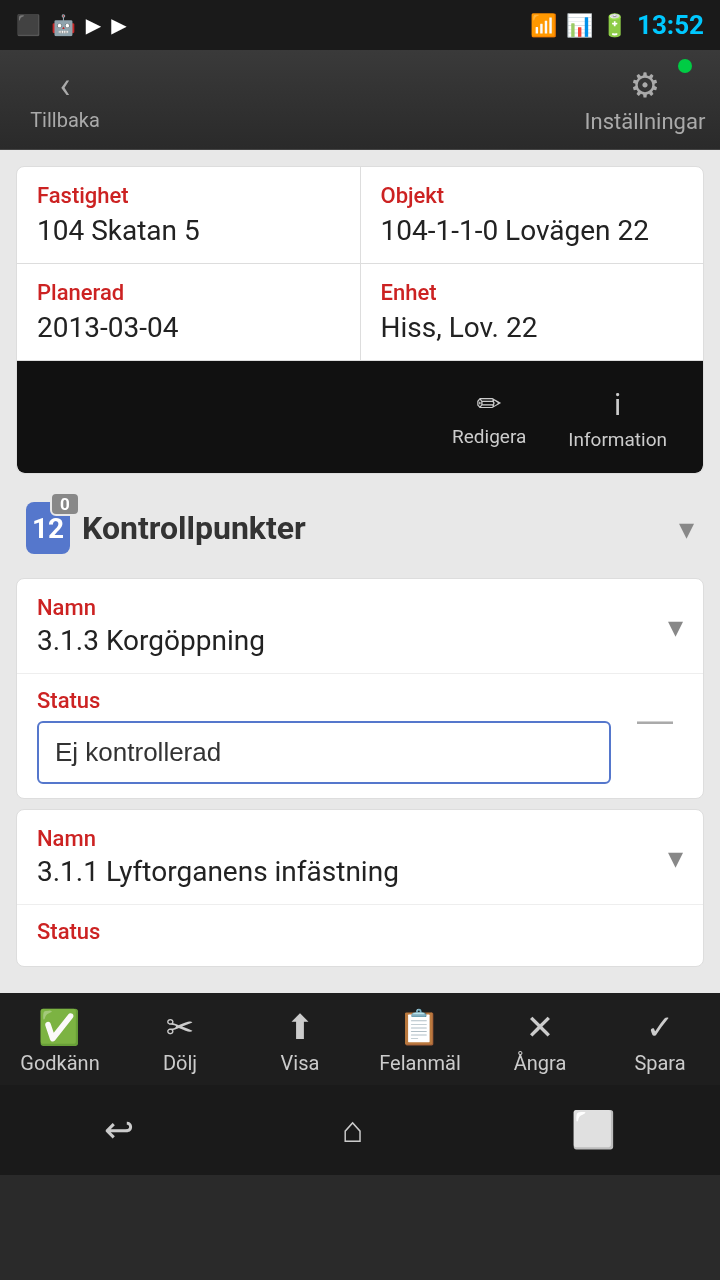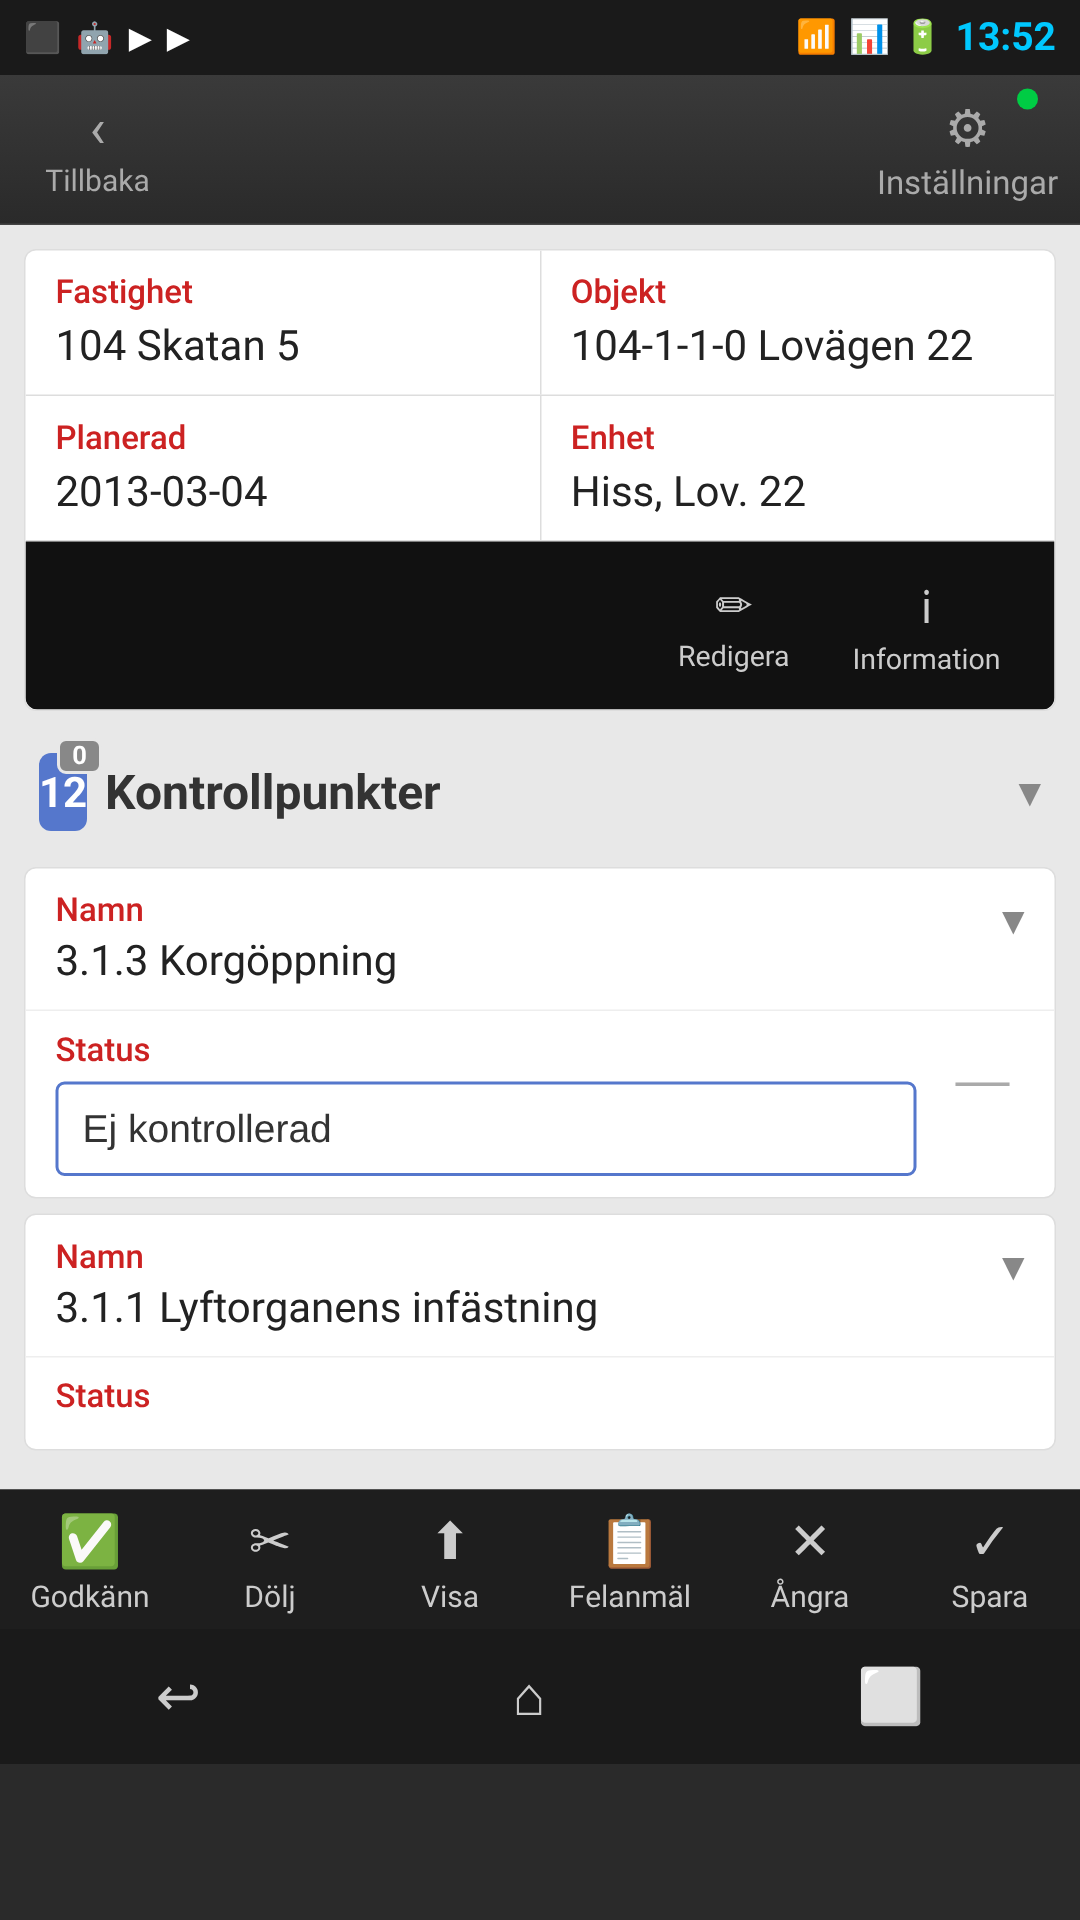--- a/index.html
+++ b/index.html
@@ -182,21 +182,21 @@
       padding: 12px 10px;
       margin-bottom: 12px;
     }
     .badge-container {
       position: relative;
       margin-right: 12px;
     }
     .badge-bg {
       background: #5577cc;
       border-radius: 8px;
-      width: 32px;
+      width: 44px;
       height: 52px;
       display: flex;
       align-items: center;
       justify-content: center;
       font-size: 28px;
       color: white;
       font-weight: bold;
     }
     .badge-count {
       position: absolute;
@@ -228,20 +228,21 @@
     
     .control-card {
       background: white;
       border-radius: 8px;
       margin-bottom: 10px;
       border: 1px solid #ddd;
       overflow: hidden;
     }
     .control-card-header {
       display: flex;
+      align-items: center;
       padding: 16px 20px;
       border-bottom: 1px solid #eee;
     }
     .control-card-name-label {
       font-size: 22px;
       color: #cc2222;
       font-weight: 500;
       display: block;
       margin-bottom: 4px;
     }

